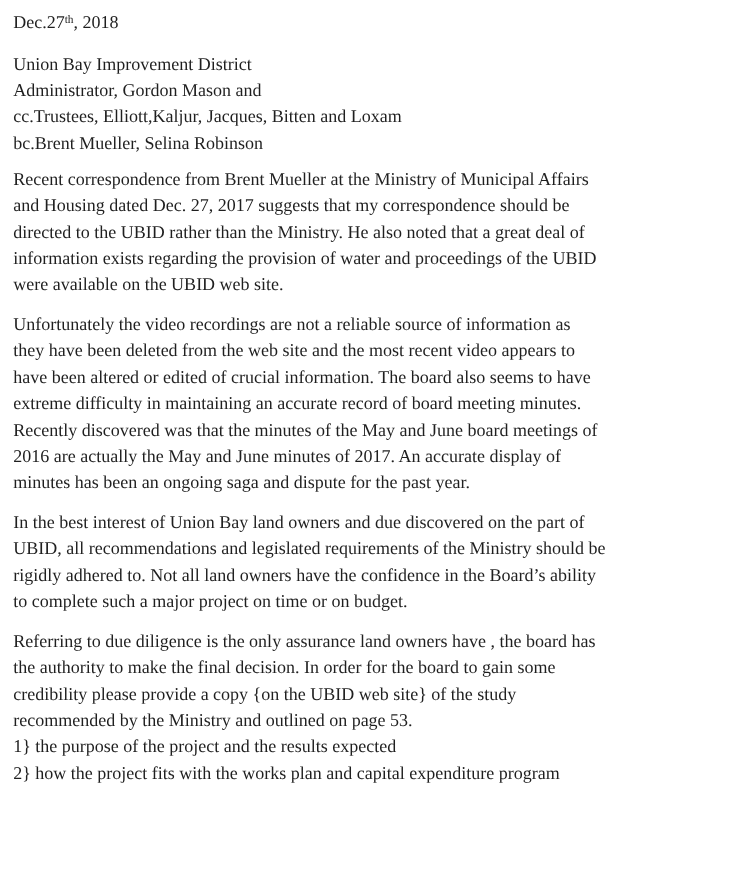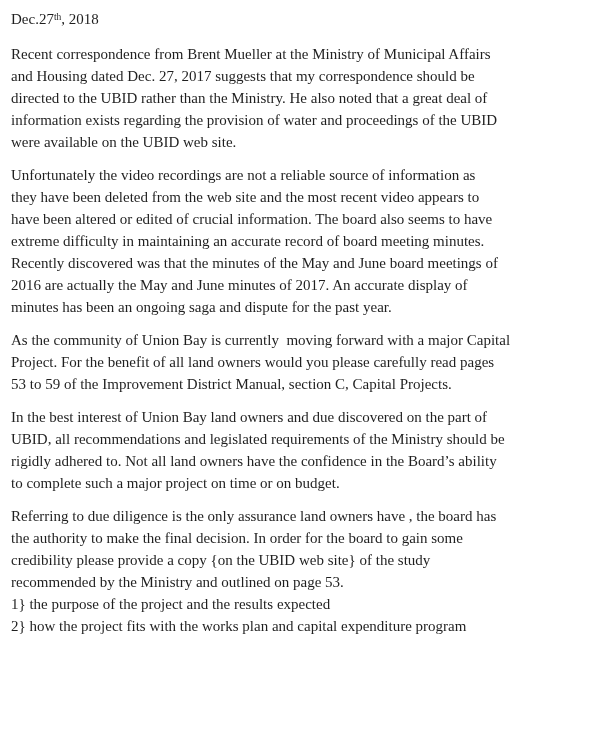--- a/index.html
+++ b/index.html
@@ -45,38 +45,39 @@
     margin-bottom: 12px;
   }
 </style>
 </head>
 <body>
 
 <div class="page">
 
   <p class="date-line"><span>Dec.27</span><sup>th</sup><span>, 2018</span></p>
 
+  <div class="block recipients">Union Bay Improvement District
+Administrator, Gordon Mason and
+cc.Trustees, Elliott,Kaljur, Jacques, Bitten and Loxam
+bc.Brent Mueller, Selina Robinson</div>
 
   <div class="block para">Recent correspondence from Brent Mueller at the Ministry of Municipal Affairs
 and Housing dated Dec. 27, 2017 suggests that my correspondence should be
 directed to the UBID rather than the Ministry. He also noted that a great deal of
 information exists regarding the provision of water and proceedings of the UBID
 were available on the UBID web site.</div>
 
   <div class="block para">Unfortunately the video recordings are not a reliable source of information as
 they have been deleted from the web site and the most recent video appears to
 have been altered or edited of crucial information. The board also seems to have
 extreme difficulty in maintaining an accurate record of board meeting minutes.
 Recently discovered was that the minutes of the May and June board meetings of
 2016 are actually the May and June minutes of 2017. An accurate display of
 minutes has been an ongoing saga and dispute for the past year.</div>
 
-  <div class="block para">As the community of Union Bay is currently  moving forward with a major Capital
-Project. For the benefit of all land owners would you please carefully read pages
-53 to 59 of the Improvement District Manual, section C, Capital Projects.</div>
 
   <div class="block para">In the best interest of Union Bay land owners and due discovered on the part of
 UBID, all recommendations and legislated requirements of the Ministry should be
 rigidly adhered to. Not all land owners have the confidence in the Board’s ability
 to complete such a major project on time or on budget.</div>
 
   <div class="block para">Referring to due diligence is the only assurance land owners have , the board has
 the authority to make the final decision. In order for the board to gain some
 credibility please provide a copy {on the UBID web site} of the study
 recommended by the Ministry and outlined on page 53.

